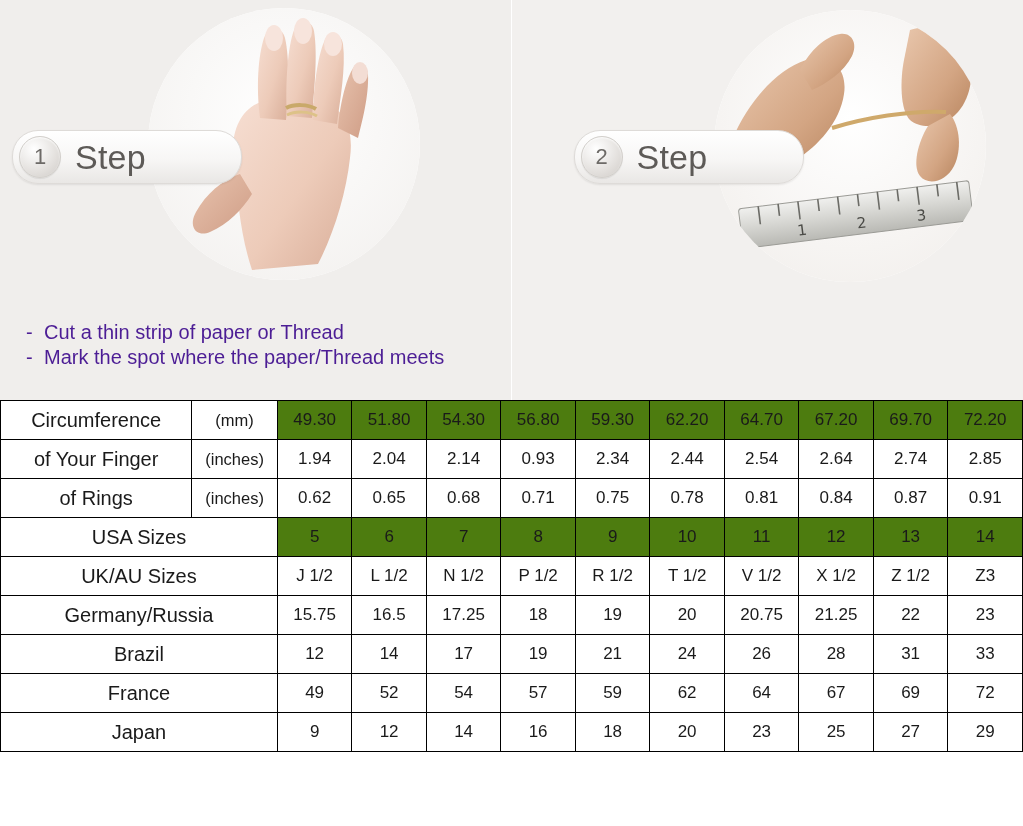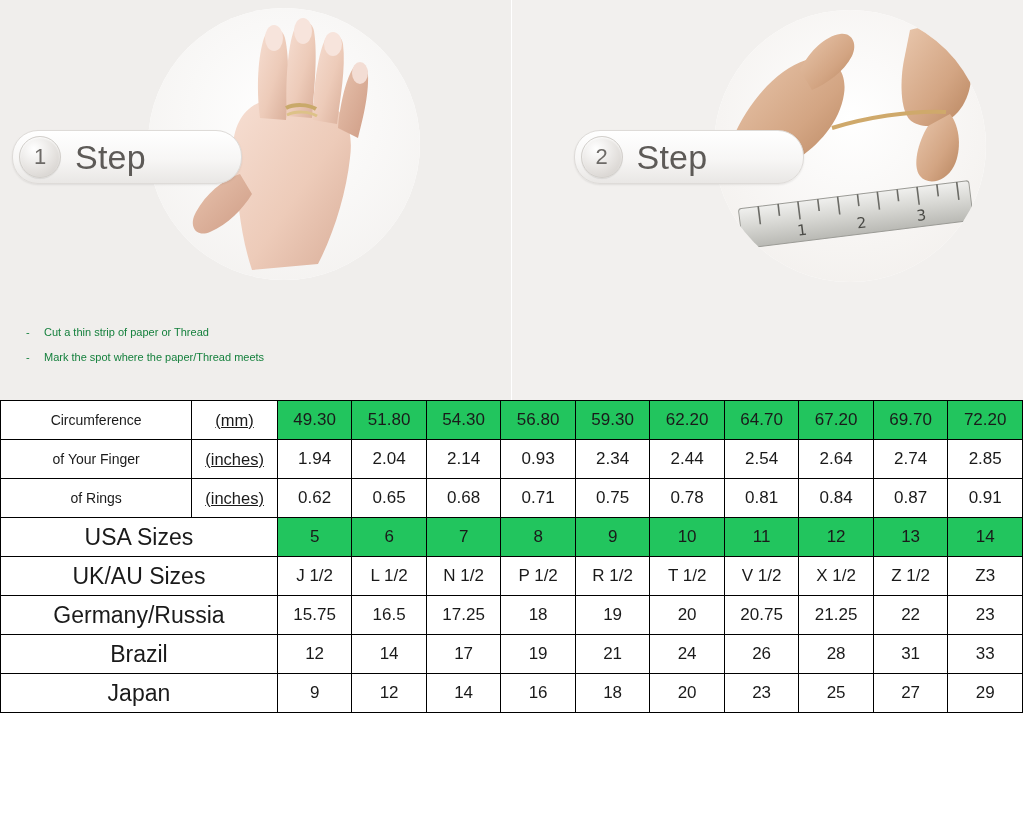--- a/index.html
+++ b/index.html
@@ -96,23 +96,23 @@
   .step-word {
     font-size: 34px;
     color: #5d5a57;
     letter-spacing: 0.2px;
   }
 
   .bullets {
     position: absolute;
     left: 26px;
     top: 320px;
-    font-size: 11px;
+    font-size: 20px;
     line-height: 25px;
-    color: #15803d;
+    color: #4c1d95;
   }
   .bullet-line { white-space: nowrap; }
   .dash { display: inline-block; width: 18px; }
 
   
   .table-wrap {
     position: absolute;
     left: 0;
     top: 400px;
     width: 1023px;
@@ -127,34 +127,33 @@
     border: 1px solid #000000;
     height: 38px;
     text-align: center;
     padding: 0 2px;
     color: #1a1a1a;
     white-space: nowrap;
   }
   td.label-left {
     text-align: left;
     padding-left: 8px;
-    font-size: 23px;
+    font-size: 20px;
   }
   td.label-center {
     text-align: center;
-    font-size: 14px;
+    font-size: 20px;
   }
   td.unit {
     text-align: left;
     padding-left: 6px;
     font-size: 16.5px;
-    text-decoration: underline;
   }
   td.shaded {
-    background: #22c55e;
+    background: #4d7c0f;
   }
   .col-label { width: 190px; }
   .col-unit  { width: 85px; }
   .col-data  { width: 74px; }
 </style>
 </head>
 <body>
 
 <div class="page">
 
@@ -390,20 +389,33 @@
           <td>19</td>
           <td>21</td>
           <td>24</td>
           <td>26</td>
           <td>28</td>
           <td>31</td>
           <td>33</td>
         </tr>
 
 
+        <tr>
+          <td class="label-left" colspan="2">France</td>
+          <td>49</td>
+          <td>52</td>
+          <td>54</td>
+          <td>57</td>
+          <td>59</td>
+          <td>62</td>
+          <td>64</td>
+          <td>67</td>
+          <td>69</td>
+          <td>72</td>
+        </tr>
 
         <tr>
           <td class="label-left" colspan="2">Japan</td>
           <td>9</td>
           <td>12</td>
           <td>14</td>
           <td>16</td>
           <td>18</td>
           <td>20</td>
           <td>23</td>

